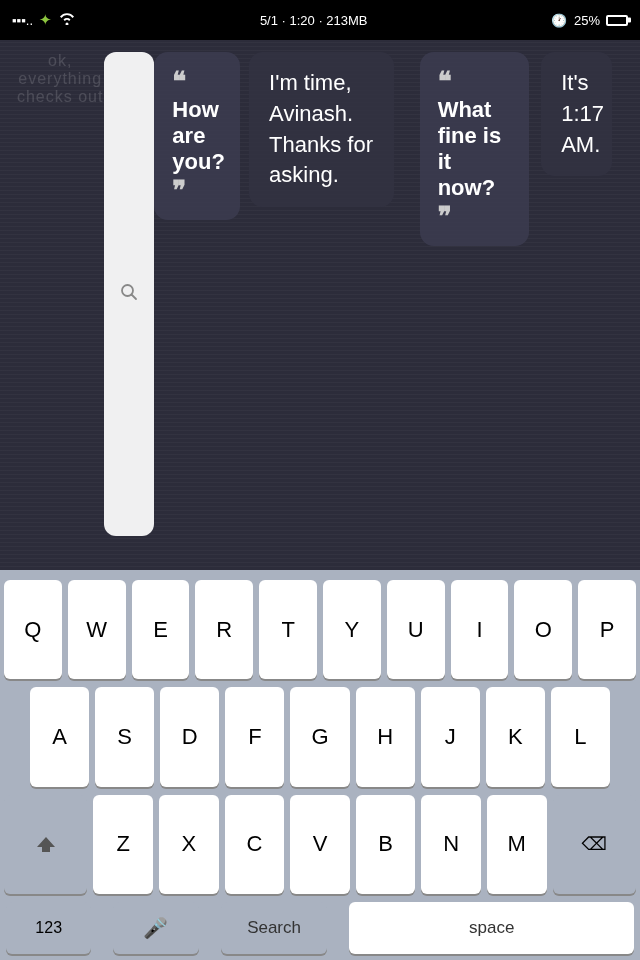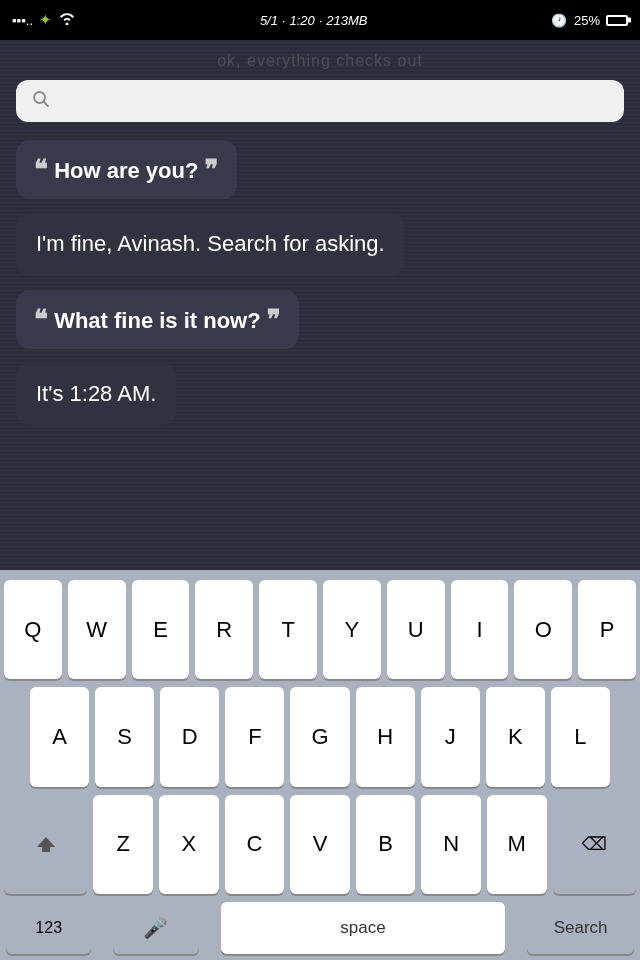--- a/index.html
+++ b/index.html
@@ -16,21 +16,21 @@
       height: 40px;
       background: #000;
       display: flex;
       align-items: center;
       justify-content: space-between;
       padding: 0 12px;
       color: #fff;
       font-size: 13px;
     }
     .status-left { display: flex; align-items: center; gap: 6px; }
-    .status-center { font-size: 13px; font-weight: 500; font-style: italic; }
+    .status-center { font-size: 13px; font-weight: 500; }
     .status-right { display: flex; align-items: center; gap: 6px; font-size: 13px; }
     .battery-icon {
       display: inline-flex; align-items: center;
     }
     .battery-body {
       width: 22px; height: 11px; border: 2px solid #fff; border-radius: 2px; position: relative; display: inline-block;
     }
     .battery-body::after {
       content: ''; position: absolute; right: -5px; top: 50%; transform: translateY(-50%);
       width: 3px; height: 5px; background: #fff; border-radius: 0 1px 1px 0;
@@ -44,21 +44,21 @@
       background: #2c2c3a;
       background-image: repeating-linear-gradient(
         0deg,
         transparent,
         transparent 3px,
         rgba(255,255,255,0.03) 3px,
         rgba(255,255,255,0.03) 4px
       );
       flex: 1;
       display: flex;
-      flex-direction: column;
+      flex-direction: row;
       padding: 12px 16px 16px;
       height: 530px;
     }
 
     
     #search-bar {
       background: rgba(255,255,255,0.93);
       border-radius: 12px;
       display: flex;
       align-items: center;
@@ -241,33 +241,33 @@
 
   <div class="bubble-row">
     <span class="bubble-user">
       <span class="quote-mark">❝</span>
       <span>How are you?</span>
       <span class="quote-mark">❞</span>
     </span>
   </div>
 
   <div class="bubble-row">
-    <span class="bubble-siri">I'm fine, Avinash. Search for asking.</span>
+    <span class="bubble-siri">I'm time, Avinash. Thanks for asking.</span>
   </div>
 
   <div class="bubble-row">
     <span class="bubble-user">
       <span class="quote-mark">❝</span>
       <span>What fine is it now?</span>
       <span class="quote-mark">❞</span>
     </span>
   </div>
 
   <div class="bubble-row">
-    <span class="bubble-siri">It's 1:28 AM.</span>
+    <span class="bubble-siri">It's 1:17 AM.</span>
   </div>
 </div>
 
 <div id="keyboard">
 
   <div class="key-row">
     <div class="key">Q</div>
     <div class="key">W</div>
     <div class="key">E</div>
     <div class="key">R</div>
@@ -307,16 +307,16 @@
     <div class="key key-dark key-delete">
       <span class="delete-icon">⌫</span>
     </div>
   </div>
 
   <div class="bottom-row">
     <div class="key key-dark key-numbers">123</div>
     <div class="key key-dark key-mic">
       <span class="mic-icon">🎤</span>
     </div>
+    <div class="key key-dark key-search">Search</div>
     <div class="key key-space">space</div>
-    <div class="key key-dark key-search">Search</div>
   </div>
 </div>
 
 </body></html>

